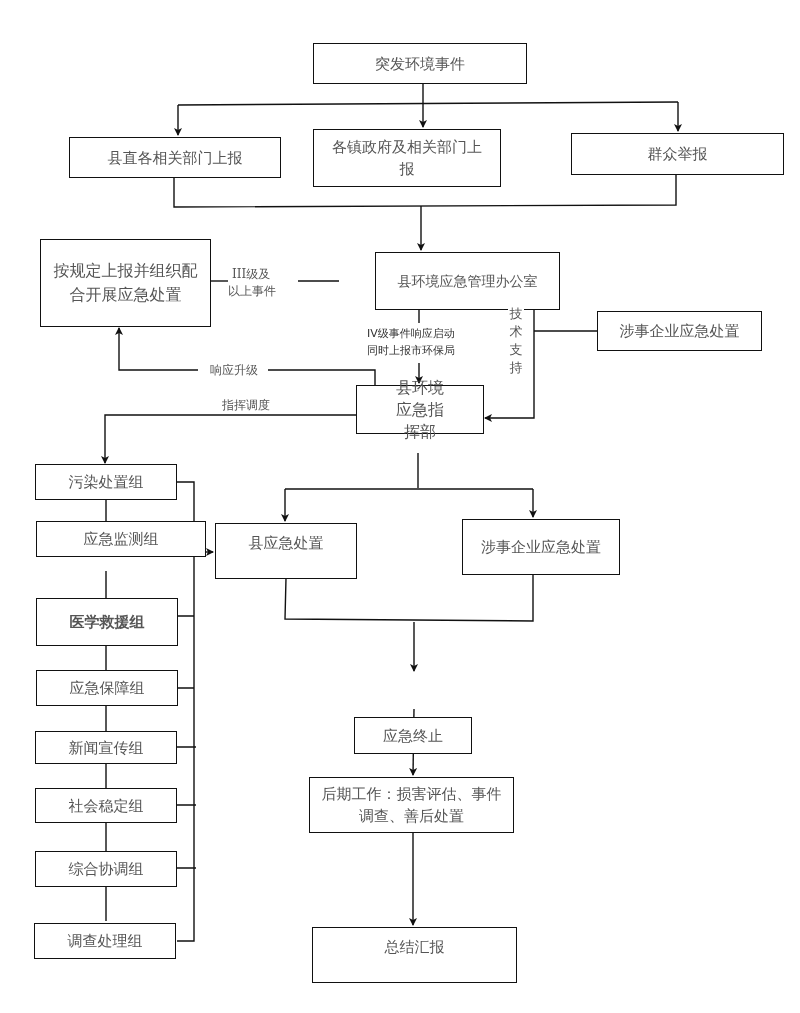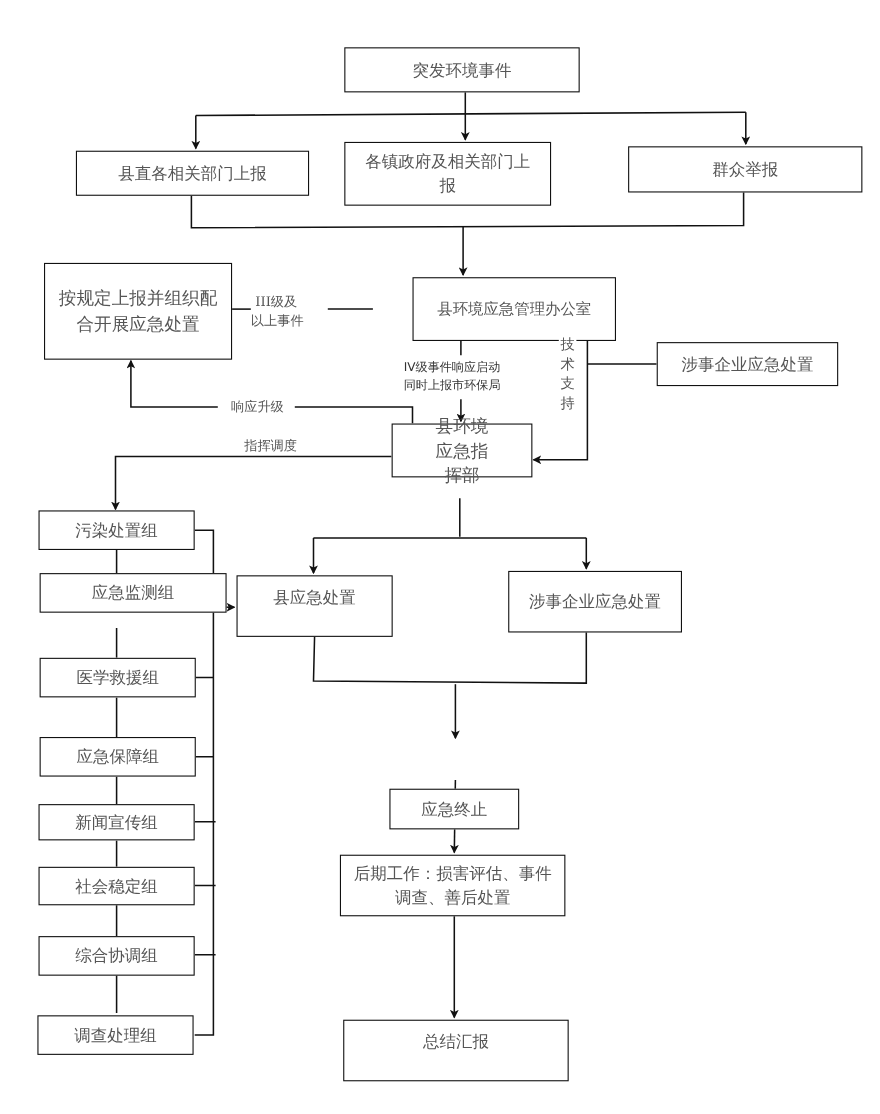--- a/index.html
+++ b/index.html
@@ -69,21 +69,21 @@
   <div class="box" style="left:313px;top:129px;width:188px;height:58px;padding:2px 14px;">各镇政府及相关部门上报</div>
   <div class="box" style="left:571px;top:133px;width:213px;height:42px;">群众举报</div>
 
   <div class="box" style="left:40px;top:239px;width:171px;height:88px;font-size:16px;line-height:24px;padding:2px 10px;">按规定上报并组织配合开展应急处置</div>
   <div class="box" style="left:339px;top:252px;width:185px;height:58px;font-size:14px;padding:2px 16px;margin-left:36px;">县环境应急管理办公室</div>
   <div class="box" style="left:597px;top:311px;width:165px;height:40px;">涉事企业应急处置</div>
   <div class="box" style="left:356px;top:385px;width:128px;height:49px;font-size:16px;padding:2px 32px;">县环境应急指挥部</div>
 
   <div class="box" style="left:35px;top:464px;width:142px;height:36px;">污染处置组</div>
   <div class="box" style="left:36px;top:521px;width:170px;height:36px;">应急监测组</div>
-  <div class="box" style="left:36px;top:598px;width:142px;height:36px;">医学救援组</div>
+  <div class="box" style="left:36px;top:598px;width:142px;height:48px;font-weight:bold;">医学救援组</div>
   <div class="box" style="left:36px;top:670px;width:142px;height:36px;">应急保障组</div>
   <div class="box" style="left:35px;top:731px;width:142px;height:33px;">新闻宣传组</div>
   <div class="box" style="left:35px;top:788px;width:142px;height:35px;">社会稳定组</div>
   <div class="box" style="left:35px;top:851px;width:142px;height:36px;">综合协调组</div>
   <div class="box" style="left:34px;top:923px;width:142px;height:36px;">调查处理组</div>
 
   <div class="box top" style="left:215px;top:523px;width:142px;height:56px;">县应急处置</div>
   <div class="box" style="left:462px;top:519px;width:158px;height:56px;padding:2px 14px;">涉事企业应急处置</div>
   <div class="box" style="left:354px;top:673px;width:118px;height:37px;margin-top:44px;">应急终止</div>
   <div class="box" style="left:309px;top:777px;width:205px;height:56px;padding:2px 6px;">后期工作：损害评估、事件调查、善后处置</div>

